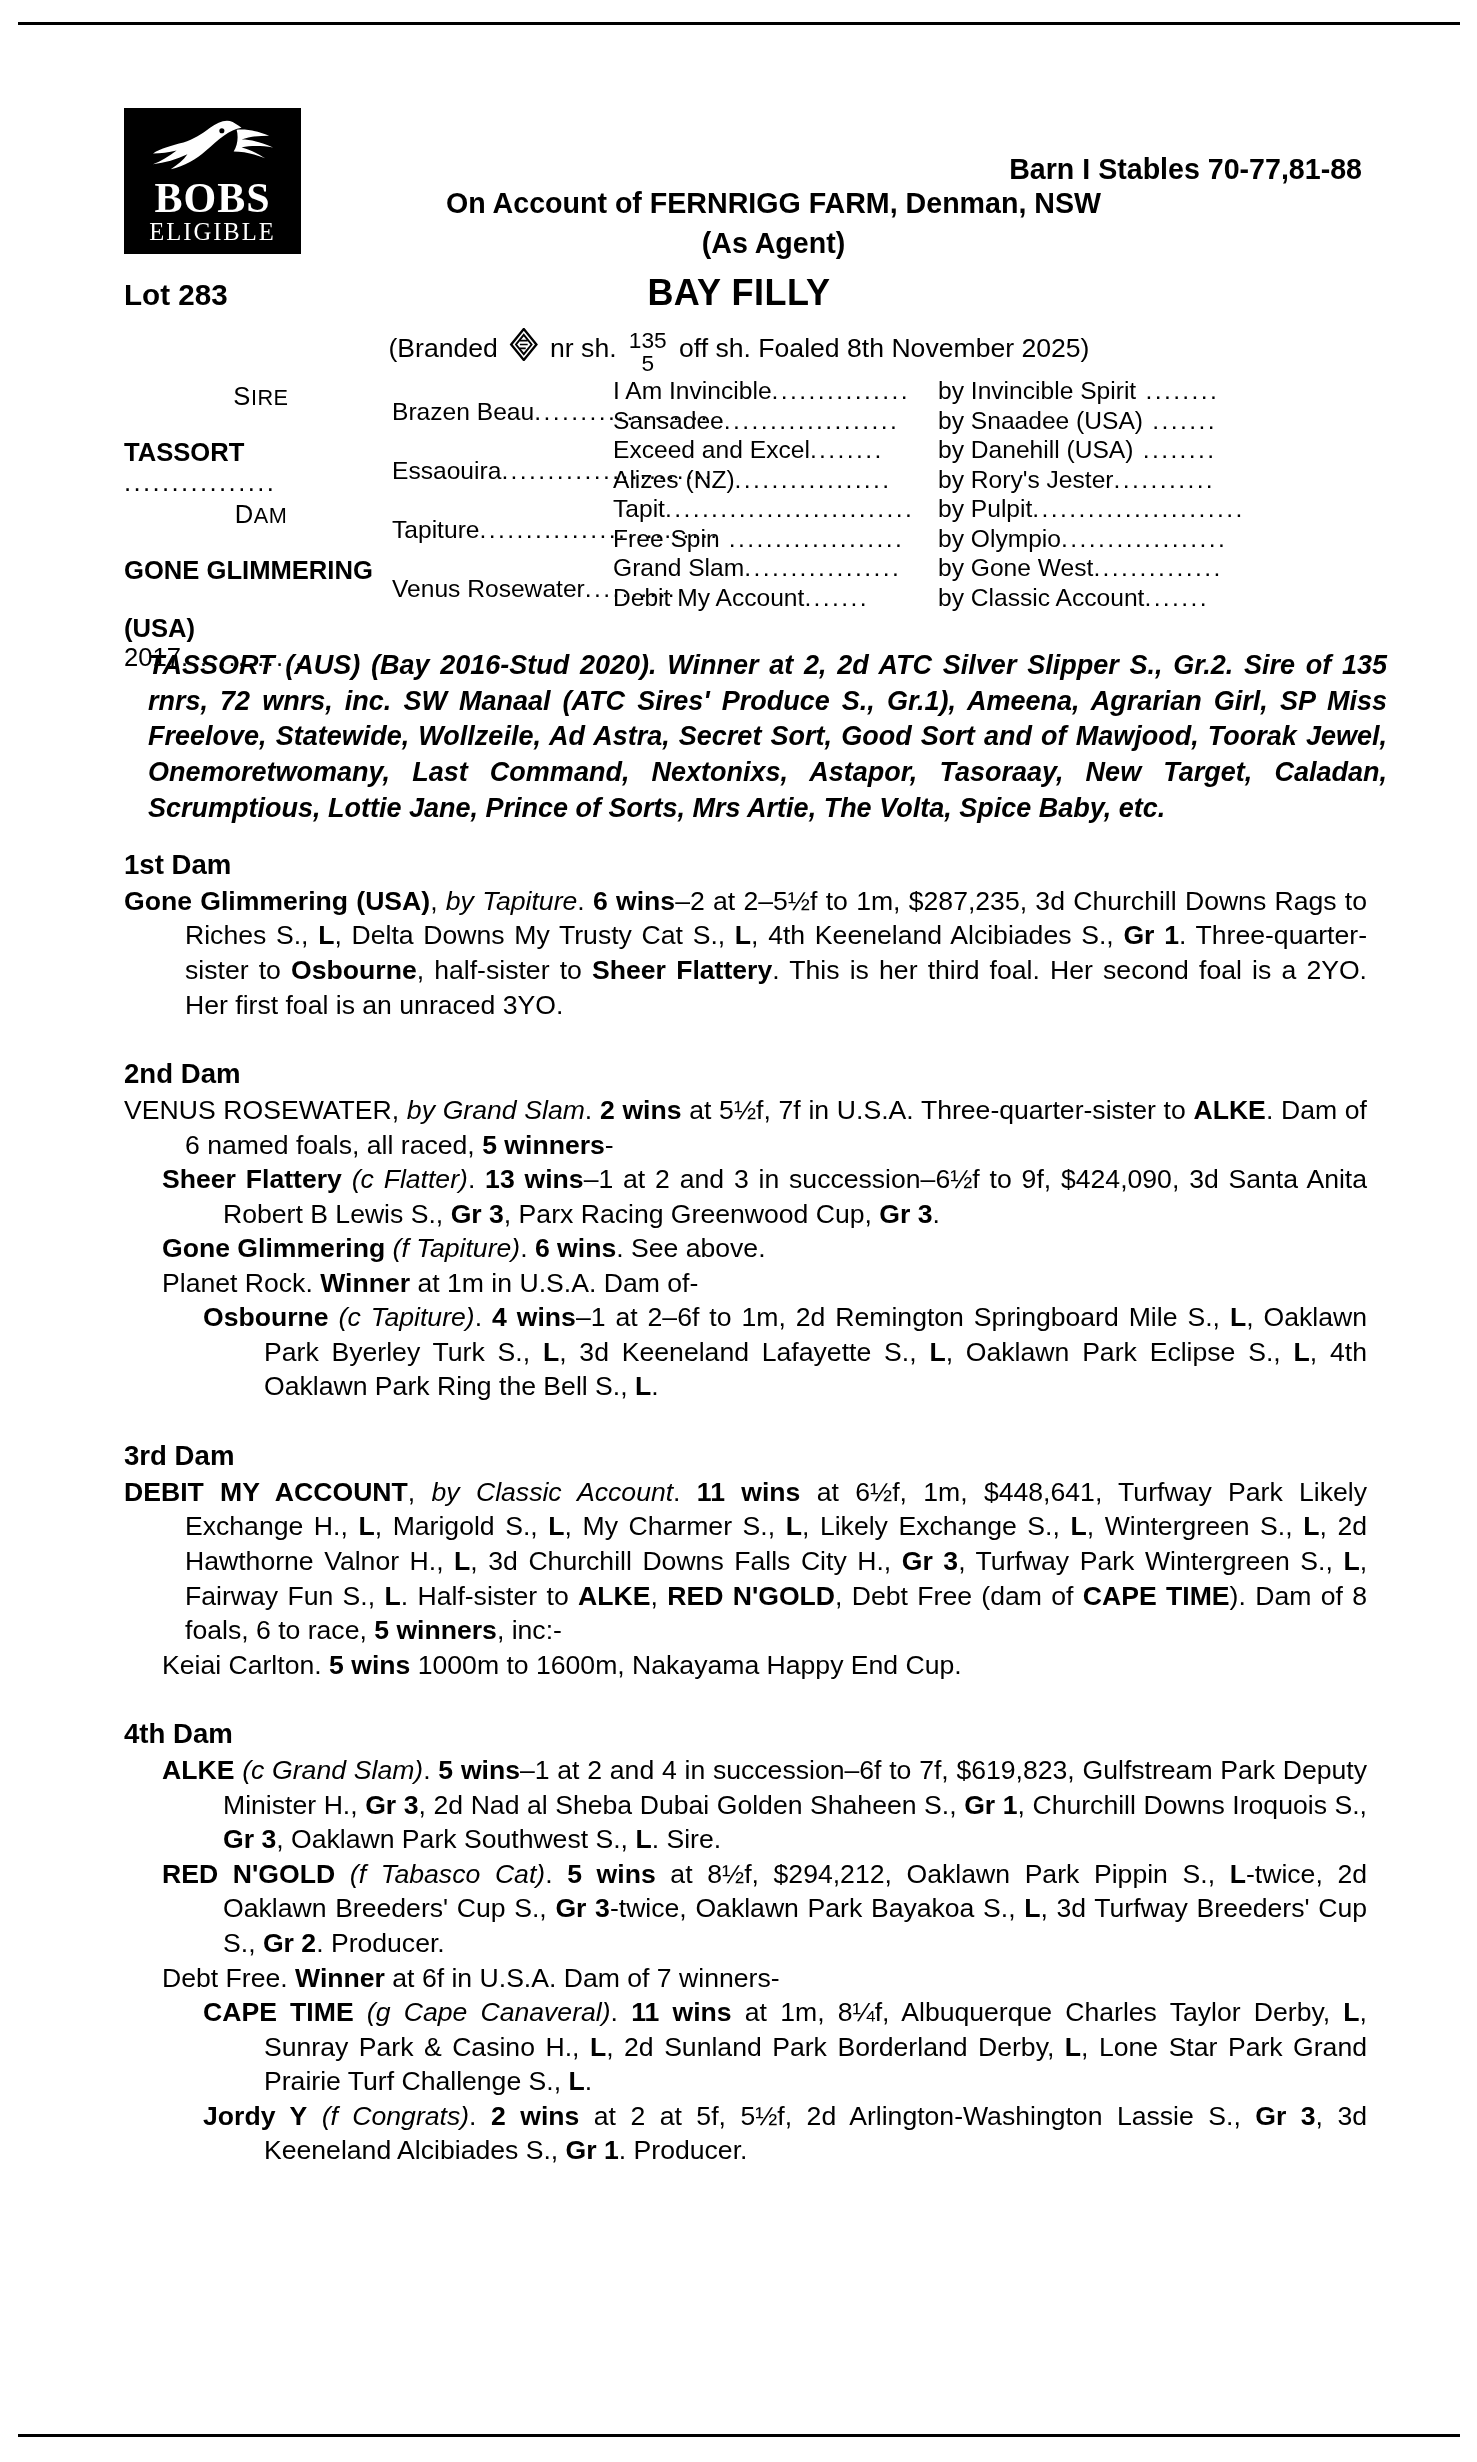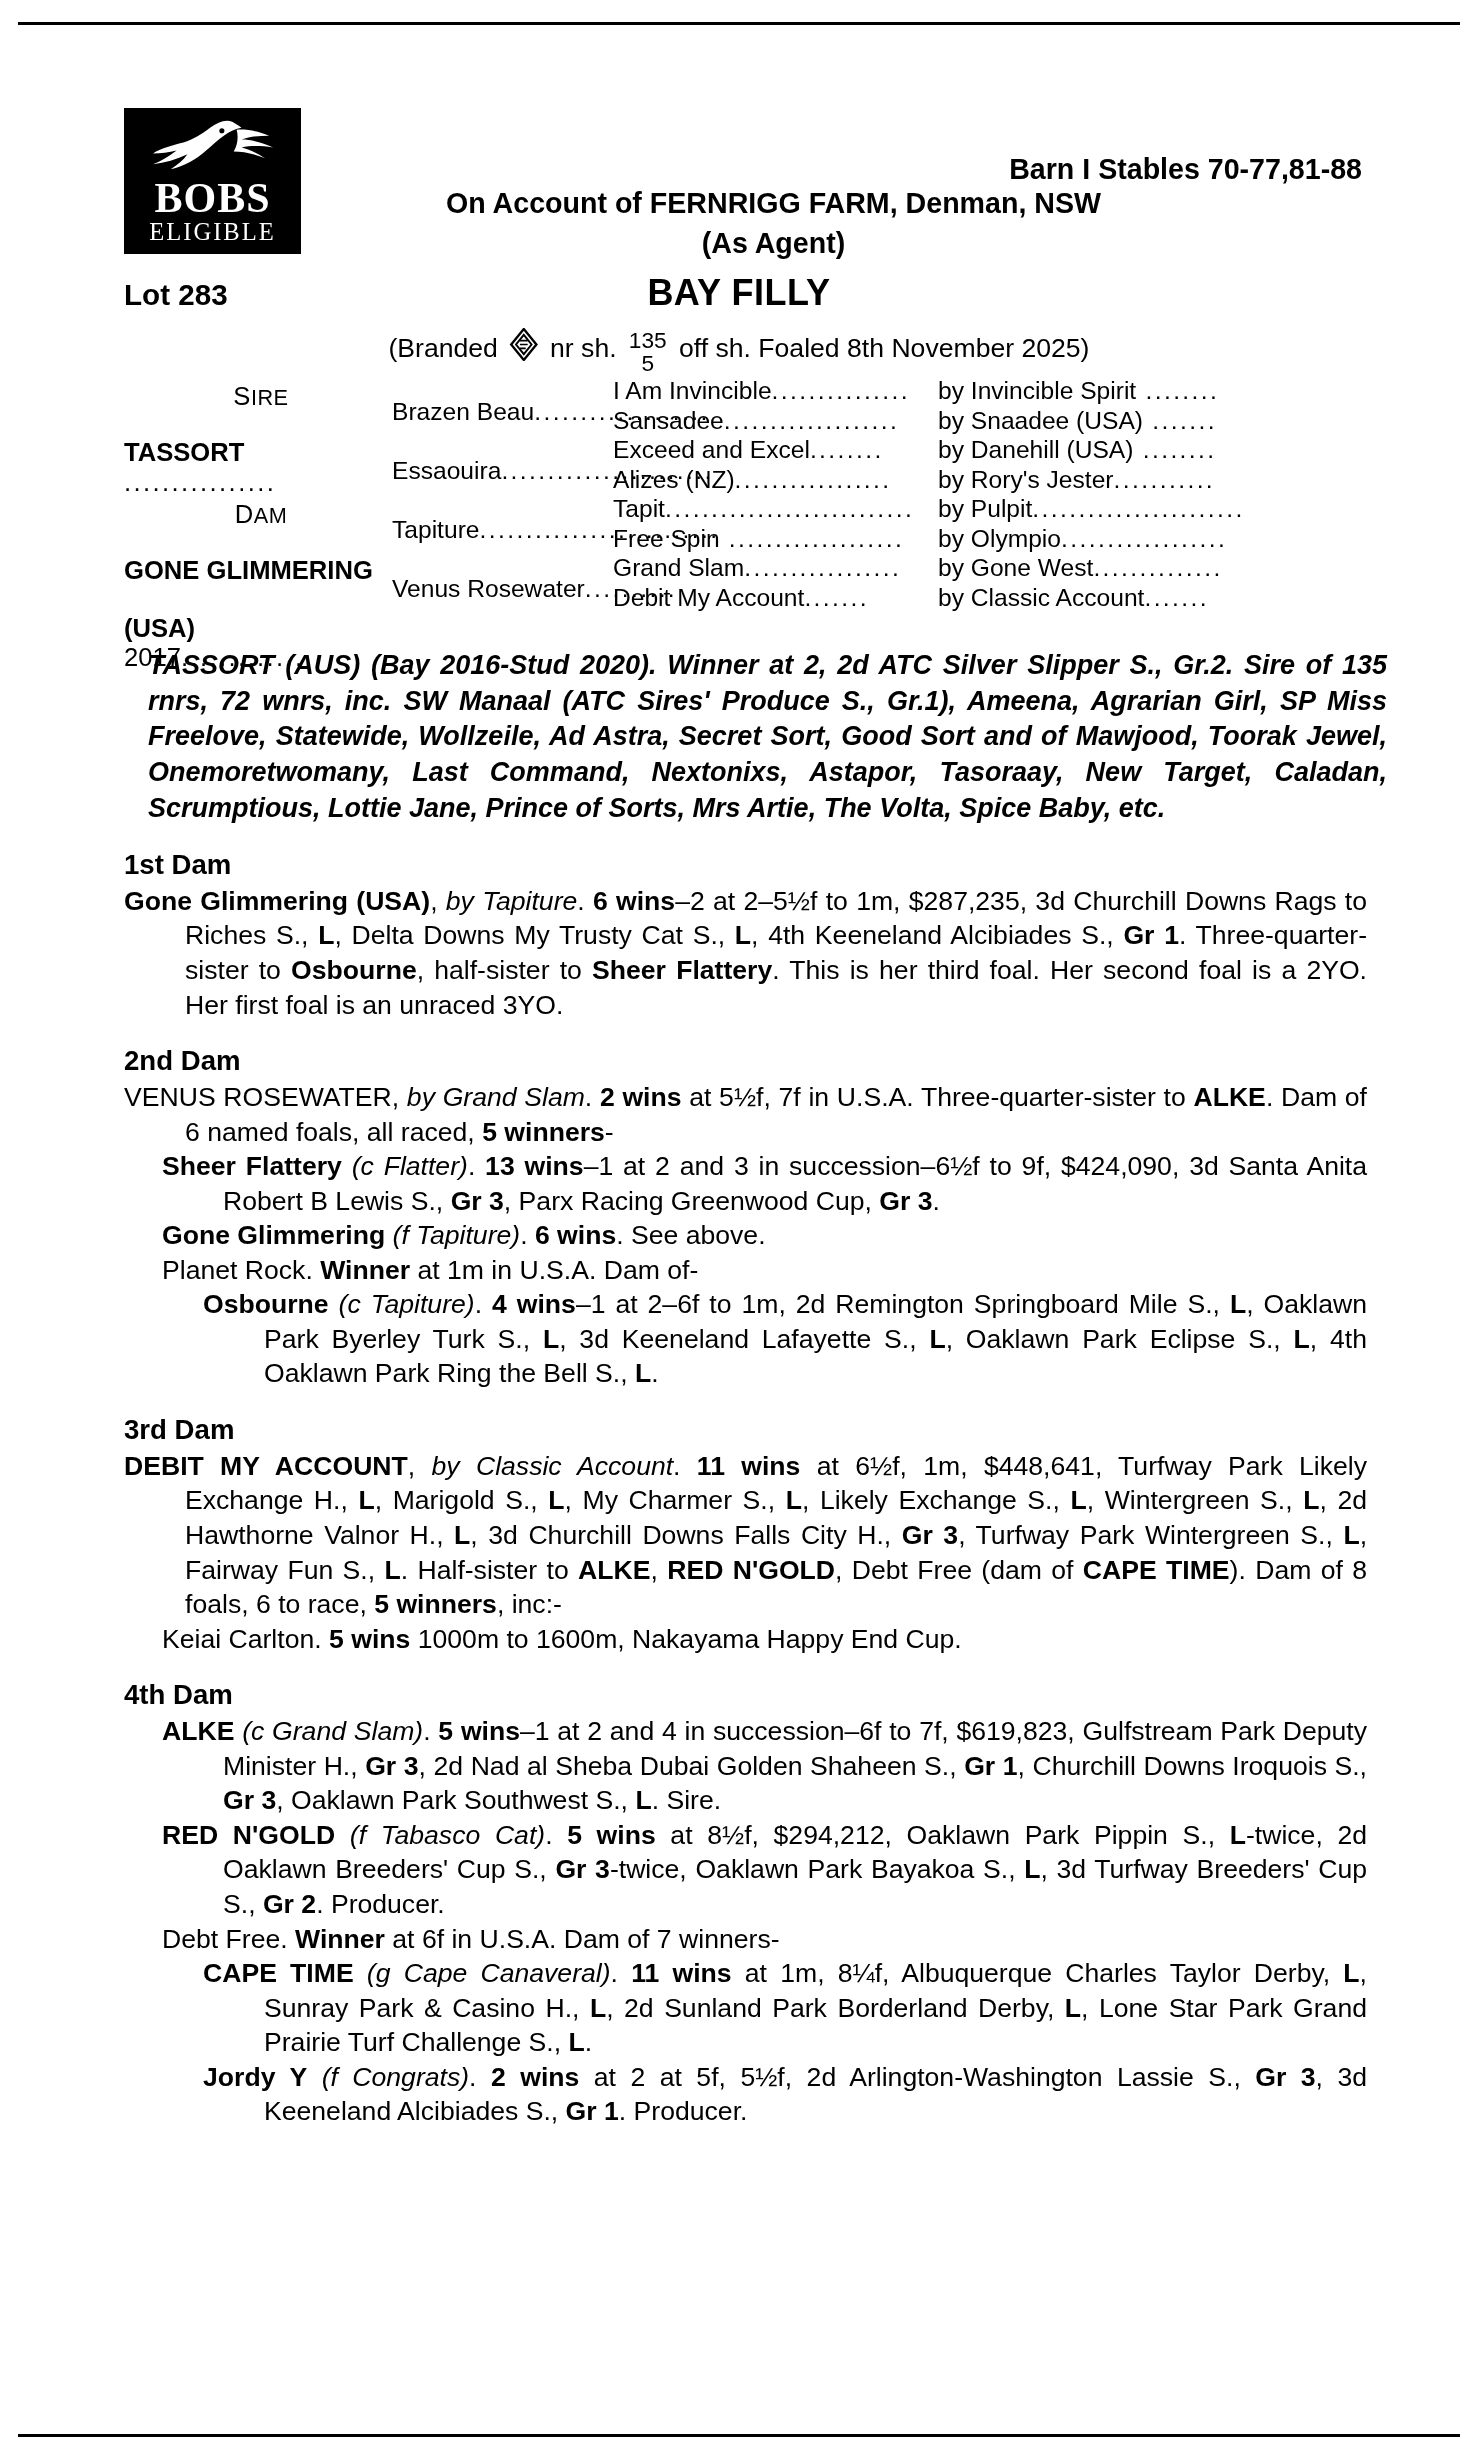--- a/index.html
+++ b/index.html
@@ -240,21 +240,21 @@
     left: 124px;
     top: 847px;
     width: 1243px;
     font-size: 26.6px;
     font-stretch: condensed;
     line-height: 1.30;
   }
   .dam-head {
     font-size: 27.6px;
     font-weight: bold;
-    margin-top: 21px;
+    margin-top: 34px;
     margin-bottom: 1px;
   }
   .dam-head.first { margin-top: 0; }
   .p0 {
     text-indent: 0;
     padding-left: 61px;
     text-indent: -61px;
     text-align: justify;
     margin: 0;
   }

